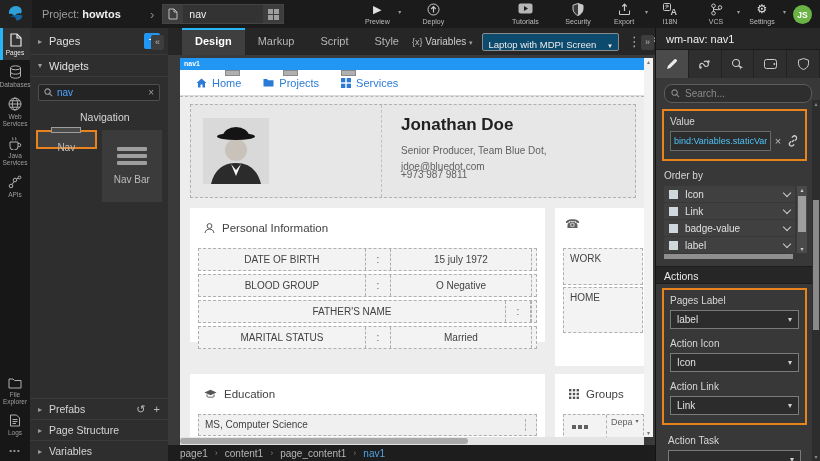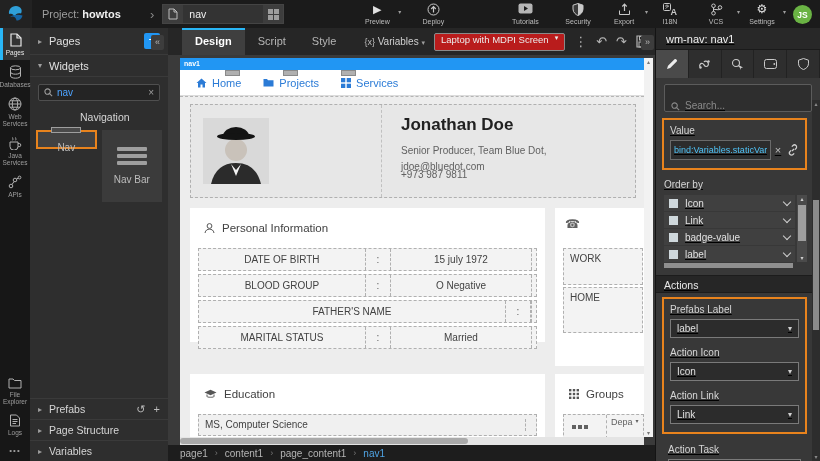--- a/index.html
+++ b/index.html
@@ -75,22 +75,22 @@
 
   
   .center { position:absolute; top:28px; left:168px; width:487px; height:433px; background:#3a3a3a; }
   .ctoolbar { position:absolute; top:0; left:0; right:0; height:27px; background:#262626; display:flex; align-items:center; }
   .ctab { height:27px; line-height:27px; padding:0 13px; font-size:11px; color:#b5b5b5; cursor:pointer; }
   .ctab.active { background:#3f3f3f; color:#fff; box-shadow:inset 0 2px 0 #29b6f6; font-weight:bold; }
   .ctab:first-of-type { margin-left:14px; }
   .ct-right { margin-left:auto; display:flex; align-items:center; gap:9px; padding-right:6px; }
   .varbtn { font-size:10px; color:#cfcfcf; cursor:pointer; white-space:nowrap; }
   .varbtn .vx { font-size:9px; color:#bdbdbd; }
-  .devsel { height:18px; background:#b91c1c; border:1px solid #8a8a8a; border-radius:2px; display:flex; align-items:flex-start;
-            gap:6px; padding:0 6px; font-size:9.5px; color:#ececec; cursor:pointer; white-space:nowrap; }
+  .devsel { height:18px; background:#0c4a6e; border:1px solid #8a8a8a; border-radius:2px; display:flex; align-items:flex-end;
+            gap:12px; padding:0 6px; font-size:9.5px; color:#ececec; cursor:pointer; white-space:nowrap; }
   .icbtn { color:#b5b5b5; font-size:13px; cursor:pointer; line-height:1; }
 
   .canvas { position:absolute; top:27px; left:0; right:0; bottom:16px; background:#3a3a3a; }
   .page { position:absolute; left:12px; top:3px; right:11px; bottom:8px; background:#ededed; overflow:hidden; }
   .selbar { position:absolute; top:0; left:0; right:0; height:12px; background:#2196f3; color:#fff;
             font-size:7px; line-height:12px; padding-left:4px; font-weight:bold; cursor:pointer; }
   .cnav { position:absolute; top:12px; left:0; right:0; height:26px; background:#fff; display:flex; align-items:center;
           border-bottom:1px solid #dcdcdc; }
   .cnav-item { display:flex; align-items:center; gap:5px; font-size:11px; color:#2b7bd6; margin-left:22px; cursor:pointer; }
   .cnav-item:first-child { margin-left:16px; }
@@ -128,29 +128,29 @@
   .cv-hscroll { position:absolute; left:12px; right:11px; bottom:0; height:8px; background:#e4e4e4; }
   .cv-hscroll .thumb { position:absolute; left:0; top:1px; bottom:1px; width:62%; background:#a9a9a9; border-radius:3px; }
   .crumbbar { position:absolute; left:0; right:0; bottom:0; height:16px; background:#1d1d1d; display:flex;
               align-items:center; gap:7px; padding-left:12px; font-size:10px; }
   .crumb { color:#b5b5b5; cursor:pointer; }
   .crumb.last { color:#4fa3e3; }
   .crumb-sep { color:#777; font-size:9px; }
 
   
   .rpanel { position:absolute; top:28px; left:655px; width:165px; height:433px; background:#383838;
-            border-left:1px solid #141414; overflow:hidden;text-decoration:underline; }
+            border-left:1px solid #141414; overflow:hidden; }
   .rp-head { height:22px; background:#282828; color:#f0f0f0; font-size:11px; line-height:22px; padding-left:10px;
              border-bottom:1px solid #1a1a1a; }
   .rp-tabs { height:28px; display:flex; }
   .rp-tab { flex:1; background:#2e2e2e; border-right:1px solid #222; display:flex; align-items:center;
             justify-content:center; cursor:pointer; }
   .rp-tab.active { background:#4a4a4a; }
-  .rp-search { margin:6px 8px 0; height:28px; background:#2e2e2e; border:1px solid #5c5c5c; border-radius:2px;
-               display:flex; align-items:flex-end; padding:0 6px; gap:5px; }
+  .rp-search { margin:6px 8px 0; height:19px; background:#2e2e2e; border:1px solid #5c5c5c; border-radius:8px;
+               display:flex; align-items:center; padding:0 6px; gap:5px; }
   .rp-search input { flex:1; background:transparent; border:none; outline:none; color:#bdbdbd; font-size:10px;
                      font-family:"Liberation Sans",sans-serif; min-width:0; }
   .rp-search input::placeholder { color:#8a8a8a; }
   .o-group { margin:6px 13px 0 6px; border:2px solid #e8831d; padding:5px 6px 8px; }
   .fld-lbl { font-size:10px; color:#d6d6d6; margin-bottom:4px; }
   .val-row { display:flex; align-items:center; }
   .val-input { flex:1; height:20px; background:#2c2c2c; border:1px solid #6a6a6a; color:#4fc3f7; font-size:9px;
                font-family:"Liberation Sans",sans-serif; padding:0 3px; min-width:0; outline:none; }
   .val-x { width:14px; text-align:center; color:#bdbdbd; font-size:11px; cursor:pointer; }
   .val-link { margin-left:2px; cursor:pointer; display:flex; }
@@ -407,20 +407,21 @@
       </div>
     </div>
   </div>
 
   <div class="collapse-tag" style="left:151px; top:35px;">«</div>
   <div class="collapse-tag" style="left:641px; top:35px;">»</div>
 
   <div class="center">
     <div class="ctoolbar">
       <div class="ctab active">Design</div>
+      <div class="ctab">Markup</div>
       <div class="ctab">Script</div>
       <div class="ctab">Style</div>
       <div class="ct-right">
         <span class="varbtn">
           <span class="vx">{x}</span>
           <span>Variables</span>
           <span style="font-size:7px;color:#9e9e9e;">▾</span>
         </span>
         <span class="devsel">
           <span>Laptop with MDPI Screen</span>
@@ -676,21 +677,21 @@
         <span class="sar" style="top:0;">▴</span>
         <span class="thumb"></span>
         <span class="sar" style="bottom:0;">▾</span>
       </div>
     </div>
 
     <div class="rp-secbar">Actions</div>
 
     <div class="o-group" style="margin-top:4px;">
       <div class="fld">
-        <div class="fld-lbl">Prefabs Label</div>
+        <div class="fld-lbl">Pages Label</div>
         <div class="sel">
           <span class="s-val">label</span>
           <span class="s-arr">▾</span>
         </div>
       </div>
       <div class="fld">
         <div class="fld-lbl">Action Icon</div>
         <div class="sel">
           <span class="s-val">Icon</span>
           <span class="s-arr">▾</span>

